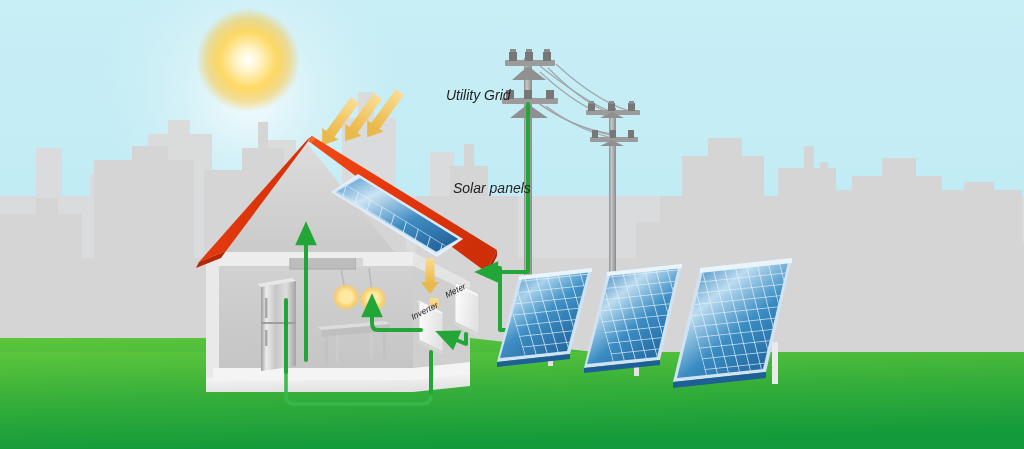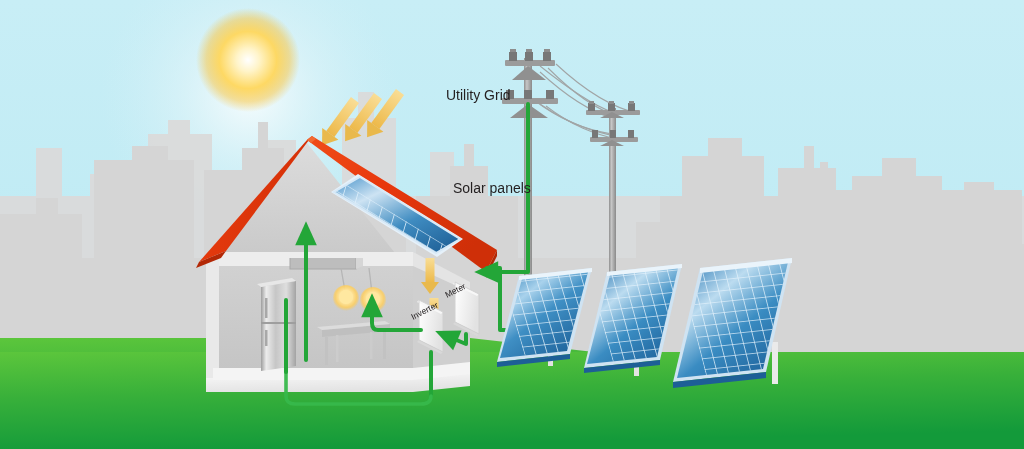--- a/index.html
+++ b/index.html
@@ -1,17 +1,17 @@
 <!DOCTYPE html>
 <html><head>
 <meta charset="utf-8">
 <style>
   html,body{margin:0;padding:0;background:#fff;}
   body{font-family:"Liberation Sans", sans-serif;}
-  #stage{position:relative;width:1024px;height:449px;overflow:hidden;}
+  #stage{position:relative;width:1024px;height:449px;overflow:hidden;font-style:italic;}
   #stage svg{display:block;}
   .lbl{font-family:"Liberation Sans", sans-serif;fill:#231f20;}
 </style>
 </head>
 <body>
 
 <div id="stage">
 <svg width="1024" height="449" viewBox="0 0 1024 449" xmlns="http://www.w3.org/2000/svg">
   <defs>
     <linearGradient id="skyG" x1="0" y1="0" x2="0" y2="1">

